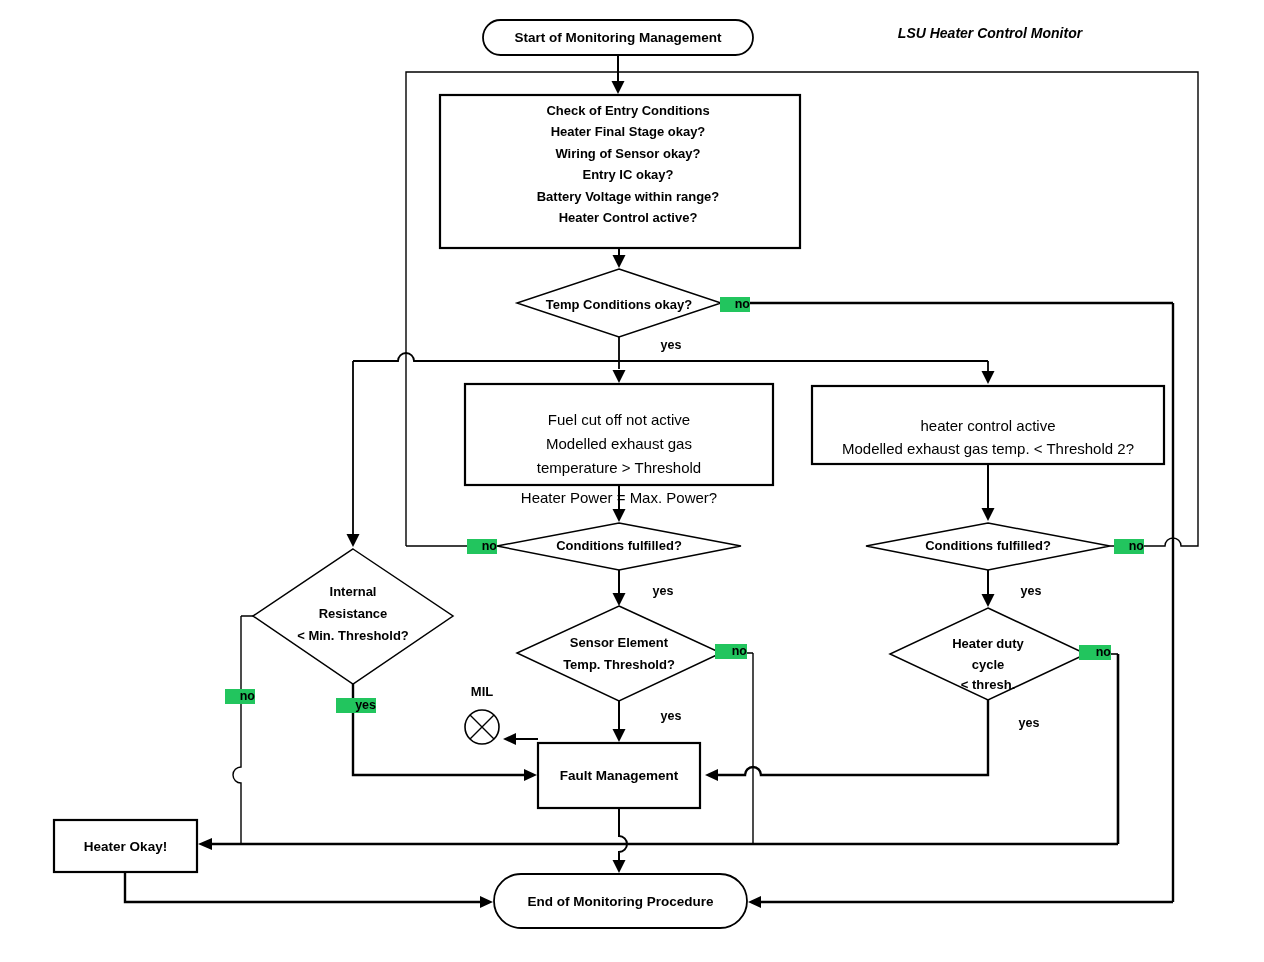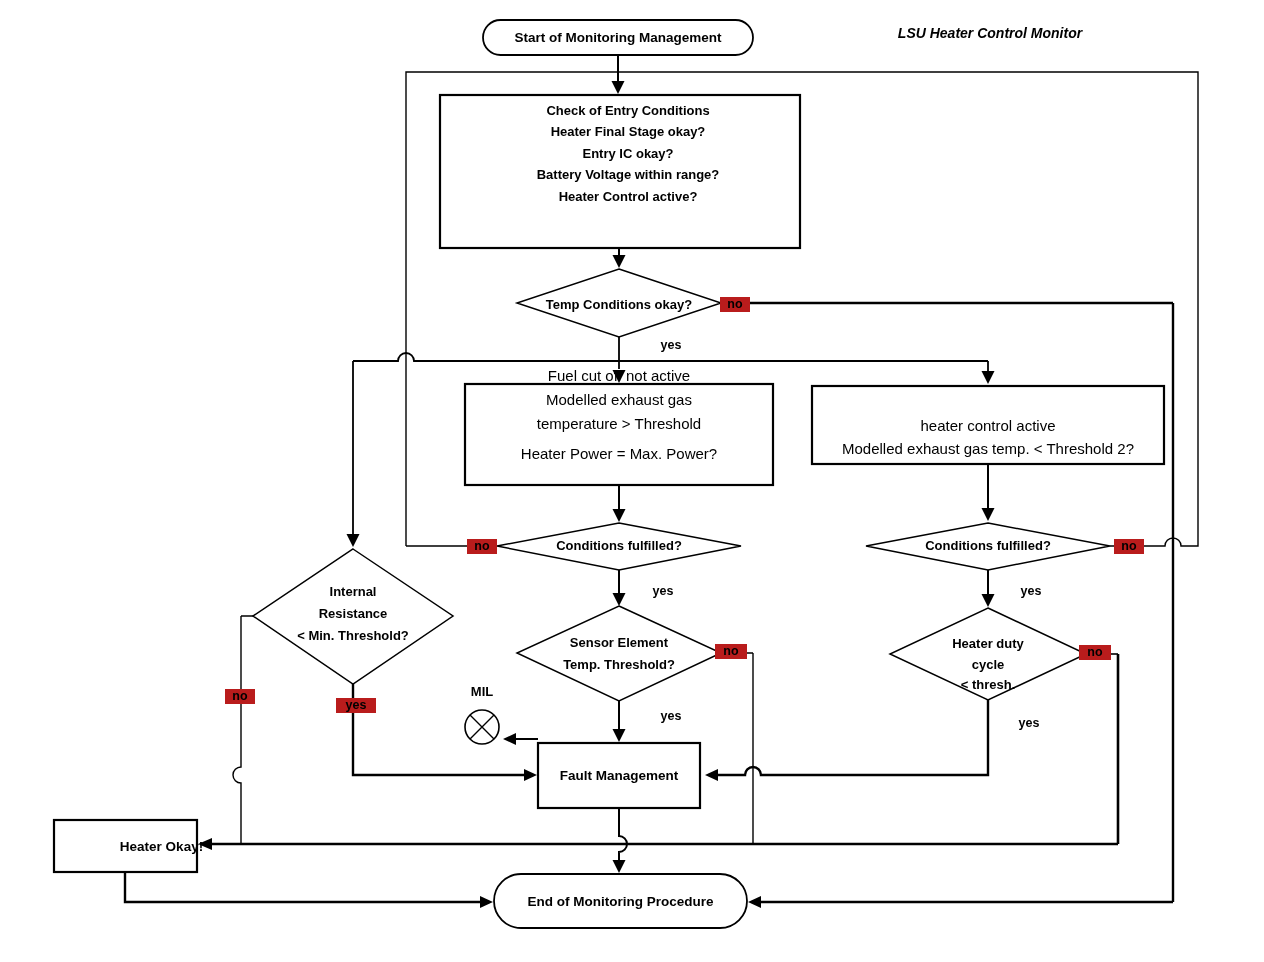--- a/index.html
+++ b/index.html
@@ -11,21 +11,21 @@
   .node-title{font-size:13.5px;}
   .page-title{font-size:14px;font-weight:bold;}
   .check-lines{font-size:13px;line-height:21.4px;padding-left:8px;}
   .plain{font-weight:normal;font-size:15px;}
   .fuel-lines div{height:24px;line-height:24px;}
   .fuel-last{margin-top:6px;}
   .heater-lines div{height:23px;line-height:23px;}
   .diamond-label{font-size:13px;}
   .dlines{font-size:13px;}
   .lbl{position:absolute;text-align:center;font-weight:bold;font-size:12.5px;line-height:15px;}
-  .on-line{background:#b91c1c;}
+  .on-line{background:#22c55e;text-align:right;}
   .mil-label{font-size:13px;}
 </style>
 </head>
 <body>
 
 <div id="stage">
 
 <svg width="1264" height="962" viewBox="0 0 1264 962">
   <g stroke="#000" fill="none">
 
@@ -93,28 +93,29 @@
   </g>
 </svg>
 
 <div class="txt page-title" style="left:850px;top:25px;width:280px;font-style:italic;">LSU Heater Control Monitor</div>
 
 <div class="txt node-title flex-center" style="left:483px;top:20px;width:270px;height:35px;">Start of Monitoring Management</div>
 
 <div class="txt check-lines" style="left:442px;top:100px;width:356px;">
   <div>Check of Entry Conditions</div>
   <div>Heater Final Stage okay?</div>
+  <div>Wiring of Sensor okay?</div>
   <div>Entry IC okay?</div>
   <div>Battery Voltage within range?</div>
   <div>Heater Control active?</div>
 </div>
 
 <div class="txt diamond-label" style="left:497px;top:297px;width:244px;">Temp Conditions okay?</div>
 
-<div class="txt plain fuel-lines" style="left:467px;top:364px;width:304px;">
+<div class="txt plain fuel-lines" style="left:467px;top:408px;width:304px;">
   <div>Fuel cut off not active</div>
   <div>Modelled exhaust gas</div>
   <div>temperature &gt; Threshold</div>
   <div class="fuel-last">Heater Power = Max. Power?</div>
 </div>
 
 <div class="txt plain heater-lines" style="left:814px;top:414px;width:348px;">
   <div>heater control active</div>
   <div>Modelled exhaust gas temp. &lt; Threshold 2?</div>
 </div>
@@ -136,21 +137,21 @@
 <div class="txt dlines" style="left:888px;top:634px;width:200px;line-height:20.5px;">
   <div>Heater duty</div>
   <div>cycle</div>
   <div>&lt; thresh.</div>
 </div>
 
 <div class="txt mil-label" style="left:452px;top:684px;width:60px;">MIL</div>
 
 <div class="txt node-title flex-center" style="left:538px;top:743px;width:162px;height:65px;">Fault Management</div>
 
-<div class="txt node-title flex-center" style="left:54px;top:820px;width:143px;height:52px;padding-left:36px;">Heater Okay!</div>
+<div class="txt node-title flex-center" style="left:54px;top:820px;width:143px;height:52px;">Heater Okay!</div>
 
 <div class="txt node-title flex-center" style="left:494px;top:874px;width:253px;height:54px;">End of Monitoring Procedure</div>
 
 <div class="lbl on-line" style="left:720px;top:297px;width:30px;">no</div>
 <div class="lbl" style="left:651px;top:338px;width:40px;">yes</div>
 <div class="lbl on-line" style="left:467px;top:539px;width:30px;">no</div>
 <div class="lbl" style="left:643px;top:584px;width:40px;">yes</div>
 <div class="lbl on-line" style="left:1114px;top:539px;width:30px;">no</div>
 <div class="lbl" style="left:1011px;top:584px;width:40px;">yes</div>
 <div class="lbl on-line" style="left:225px;top:689px;width:30px;">no</div>

